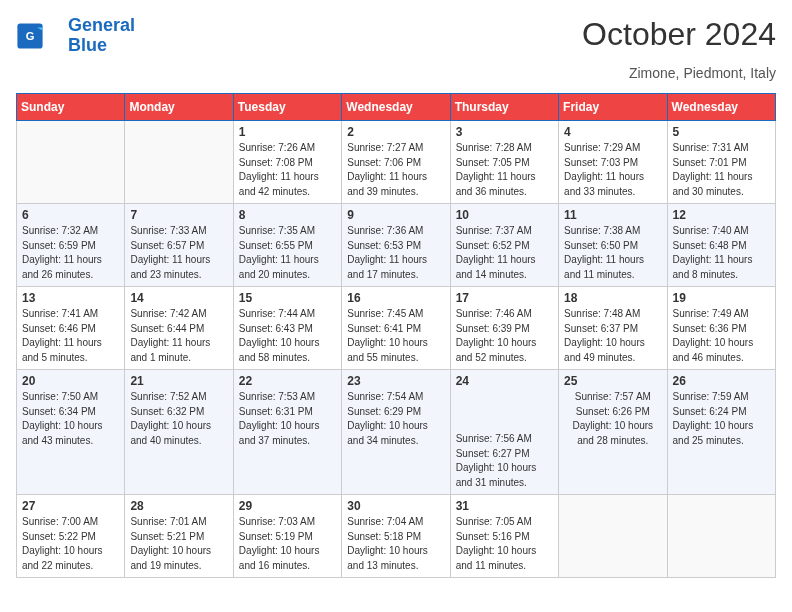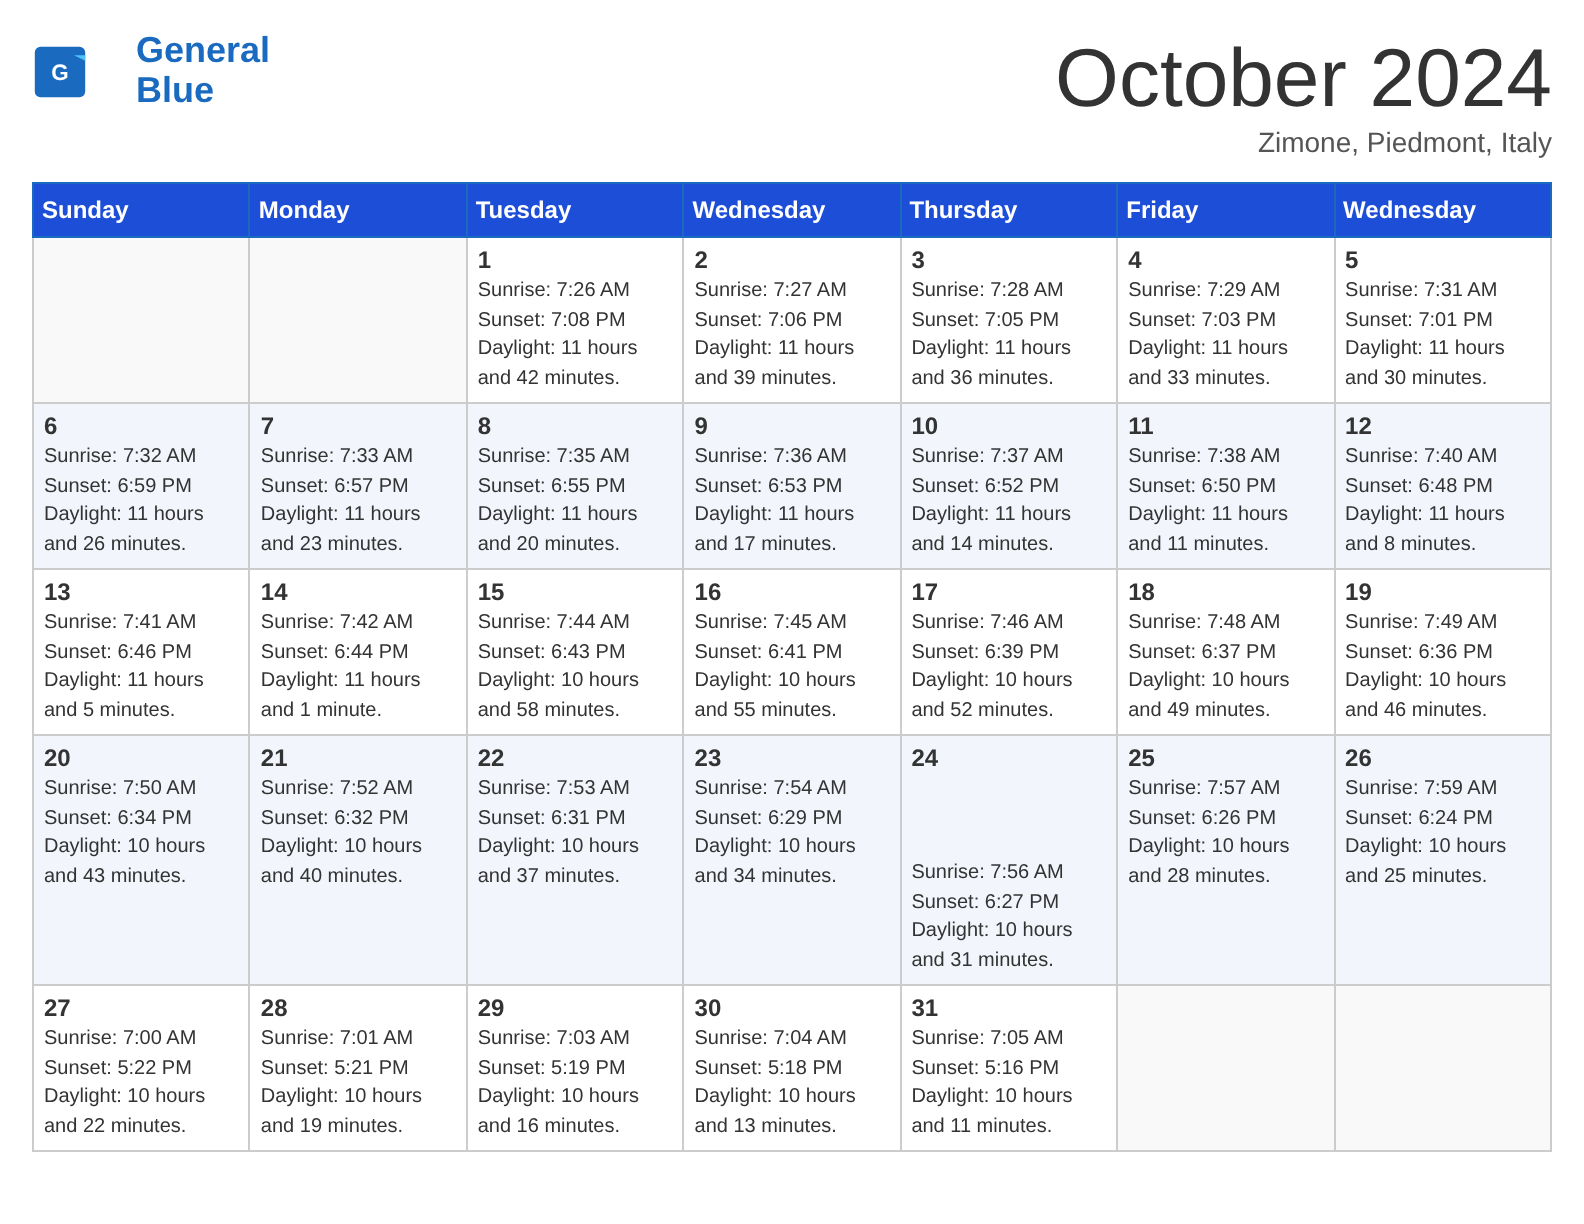--- a/index.html
+++ b/index.html
@@ -32,35 +32,36 @@
       margin-left: 20px;
     }
     .logo-icon {
       width: 28px;
       height: 28px;
     }
     .title-block {
       text-align: right;
     }
     .month-title {
-      font-size: 41px;
+      font-size: 32px;
       font-weight: normal;
       color: #333;
     }
     .subtitle {
       font-size: 14px;
       color: #555;
+      margin-top: 12px;
     }
     table {
       width: 100%;
       border-collapse: collapse;
       table-layout: fixed;
     }
     thead tr th {
-      background-color: #1d4ed8;
+      background-color: #ef4444;
       color: #fff;
       font-size: 12px;
       font-weight: bold;
       padding: 6px 4px;
       text-align: left;
       border: 1px solid #1a6bbf;
     }
     tbody tr td {
       border: 1px solid #ccc;
       vertical-align: top;
@@ -272,21 +273,21 @@
 Daylight: 10 hours and 34 minutes.</div>
         </td>
         <td>
           <span class="day-num">24</span>
           <div class="day-info" style="white-space: pre-line; margin-top: 44px;">Sunrise: 7:56 AM
 Sunset: 6:27 PM
 Daylight: 10 hours and 31 minutes.</div>
         </td>
         <td>
           <span class="day-num">25</span>
-          <div class="day-info" style="white-space: pre-line;">Sunrise: 7:57 AM
+          <div class="day-info" style="white-space: pre-line; text-align: center;">Sunrise: 7:57 AM
 Sunset: 6:26 PM
 Daylight: 10 hours and 28 minutes.</div>
         </td>
         <td>
           <span class="day-num">26</span>
           <div class="day-info" style="white-space: pre-line;">Sunrise: 7:59 AM
 Sunset: 6:24 PM
 Daylight: 10 hours and 25 minutes.</div>
         </td>
       </tr>

